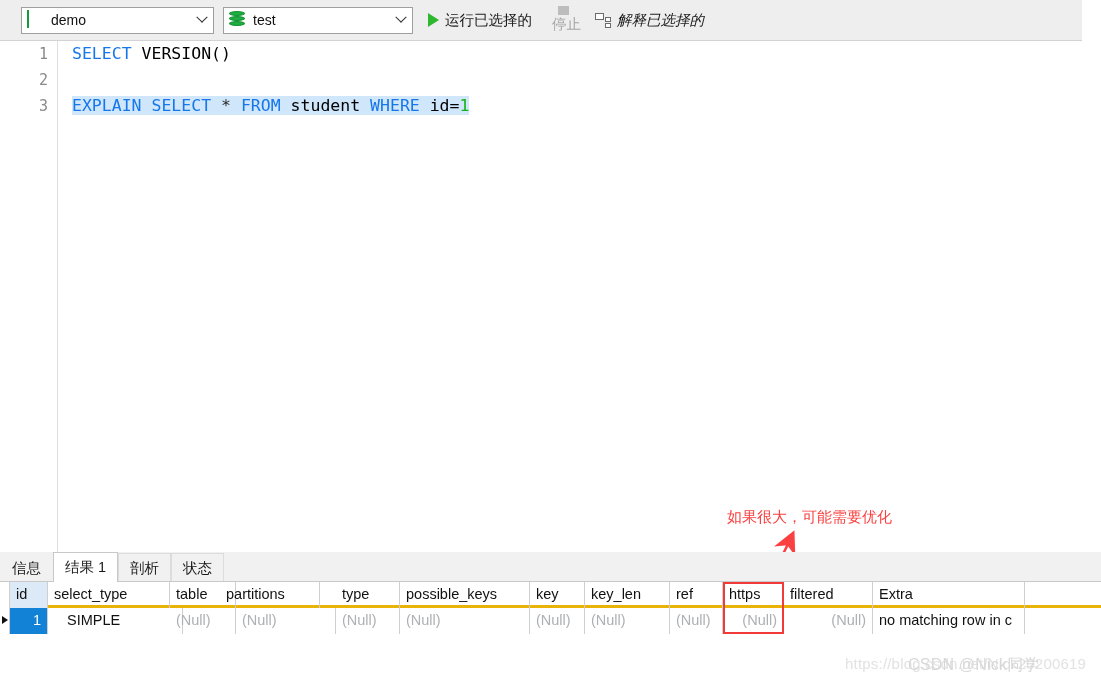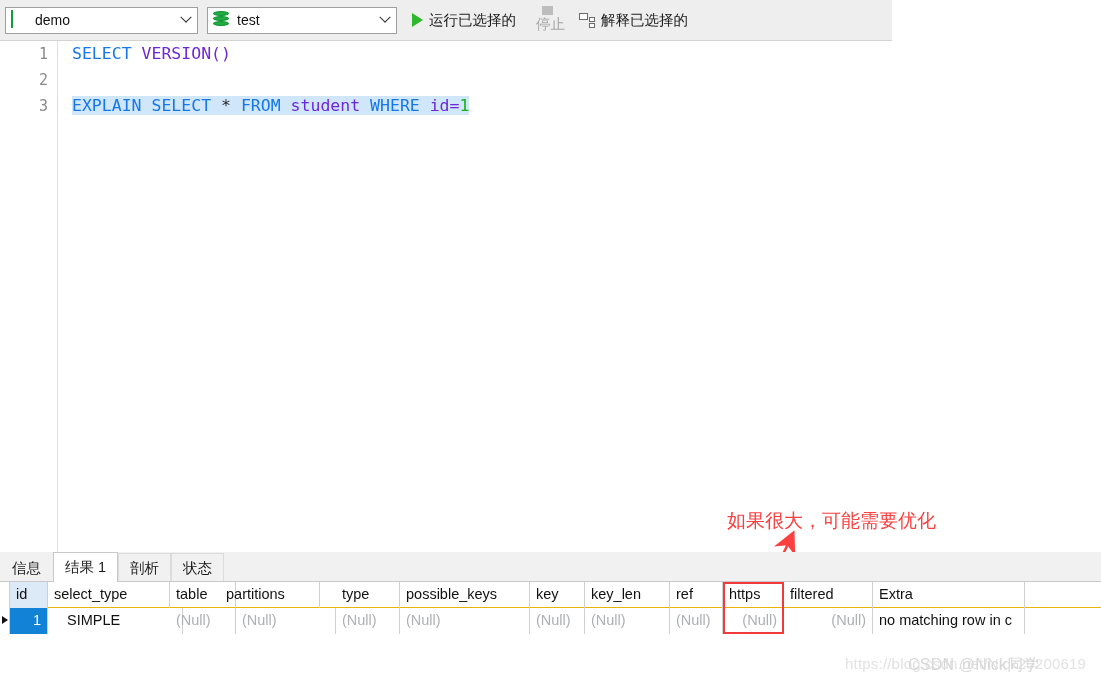--- a/index.html
+++ b/index.html
@@ -7,24 +7,24 @@
     margin: 0; padding: 0;
     width: 1101px; height: 684px;
     background: #ffffff;
     font-family: "Liberation Sans", "DejaVu Sans", sans-serif;
     overflow: hidden;
   }
   #app { position: relative; width: 1101px; height: 684px; background:#fff; }
 
   
   .toolbar {
-    position: absolute; left:0; top:0; width:892px; height:41px;
+    position: absolute; left:0; top:0; width:1082px; height:41px;
     background:#eeeeee;
     border-bottom:1px solid #d3d3d3;
-    display:flex; align-items:center; padding-left:2px;
+    display:flex; align-items:center; padding-left:18px;
   }
   .combo {
     height:27px; background:#ffffff; border:1px solid #9f9f9f;
     display:flex; align-items:center; position:relative;
     font-size:14px; color:#111;
   }
   .combo .cb-icon { width:18px; height:18px; margin-left:5px; margin-right:6px; flex:0 0 auto; position:relative; }
   .combo .cb-label { flex:1 1 auto; white-space:nowrap; overflow:hidden; }
   .combo .cb-arrow {
     width:22px; height:25px; flex:0 0 auto;
@@ -57,21 +57,21 @@
   .icon-db i:nth-child(2){ top:5px; }
   .icon-db i:nth-child(3){ top:10px; }
 
   .tb-btn {
     display:flex; align-items:center; height:28px; padding:0 3px 0 4px;
     font-size:14.5px; color:#1a1a1a; white-space:nowrap; cursor:default;justify-content:center;
   }
   .tb-btn.disabled { color:#a6a6a6;flex-direction:column; }
   #btn-run { margin-left:11px; }
   #btn-stop { margin-left:9px; }
-  #btn-explain { margin-left:7px; }
+  #btn-explain { margin-left:7px;font-style:italic; }
   .tb-btn .lbl { margin-left:4px; }
 
   .icon-play {
     width:0; height:0; border-left:11px solid #2eb82e;
     border-top:7px solid transparent; border-bottom:7px solid transparent;
     margin-right:2px;
   }
   .icon-stop { width:11px; height:11px; background:#bdbdbd; margin-right:2px; }
   .icon-explain { width:17px; height:15px; position:relative; margin-right:1px; }
   .icon-explain b {
@@ -96,28 +96,28 @@
     font-family:"DejaVu Sans Mono","Liberation Mono",monospace;
   }
   .code {
     position:absolute; left:59px; top:0; width:1042px; height:511px;
     font-family:"DejaVu Sans Mono","Liberation Mono",monospace;
     font-size:16.5px; line-height:26px; white-space:pre;
   }
   .code .line { height:26px; padding-left:13px; }
   .code .sel { background:#cfe6fb; }
   .kw { color:#1577ea; }
-  .idn { color:#6d28d9; }
+  .idn { color:#000000; }
   .num { color:#15b215; }
   .plain { color:#2c2c2c; }
 
   
   .annot-text {
     position:absolute; left:727px; top:508px;
-    font-size:19px; color:#fa4040; white-space:nowrap;
+    font-size:15px; color:#fa4040; white-space:nowrap;
     font-family:"DejaVu Sans","Liberation Sans",sans-serif;
   }
   .annot-arrow { position:absolute; left:715px; top:520px; width:140px; height:110px; pointer-events:none; }
 
   
   .bottom {
     position:absolute; left:0; top:552px; width:1101px; height:132px;
     background:#3b82f6;
     text-decoration:underline;
   }
@@ -135,21 +135,21 @@
     position:relative; z-index:2; margin-bottom:-1px;
   }
   .tab.plainTab { background:#f1f1f1; border-color:#dcdcdc; border-bottom-color:transparent; }
 
   
   .grid {
     position:absolute; left:0; top:30px; width:1101px; height:102px;
     background:#ffffff; font-size:14.5px; color:#111;
   }
   .grid-row { position:relative; height:26px; width:1101px; }
-  .grid-head { background:#ffffff; border-bottom:1px solid #eab308; }
+  .grid-head { background:#ffffff; border-bottom:3px solid #eab308; }
   .cell {
     position:absolute; top:0; height:26px; line-height:25px;
     border-right:1px solid #cfcfcf;
     padding-left:6px; overflow:hidden; white-space:nowrap;
   }
   .grid-head .cell { border-right:1px solid #cfcfcf; }
   .cell.rt { text-align:right; padding-right:6px; padding-left:2px; }
   .null { color:#aeb0b3; }
   .rowhdr {
     position:absolute; left:0; top:0; width:10px; height:26px;

